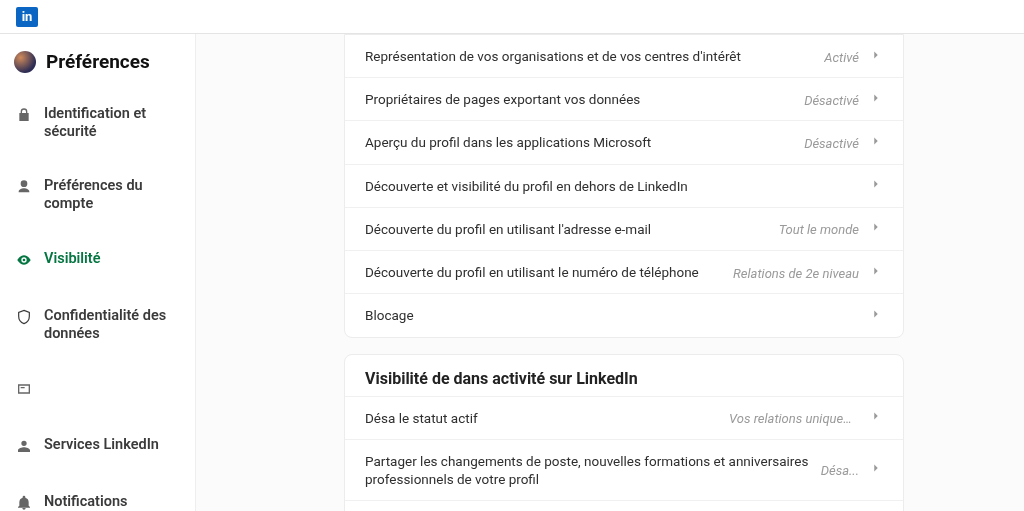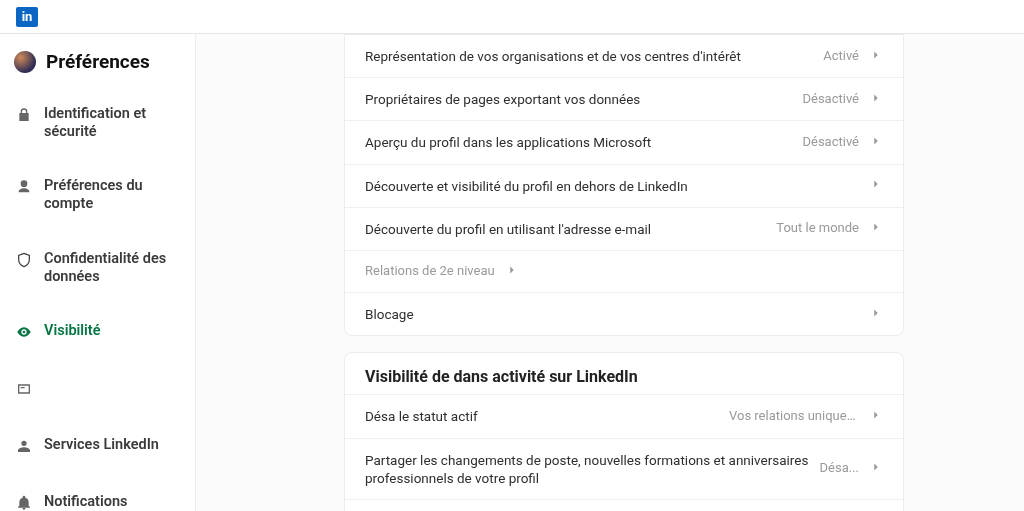--- a/index.html
+++ b/index.html
@@ -121,22 +121,23 @@
   }
   .row:first-child { border-top: none; }
   .row-label {
     font-size: 13.5px;
     color: #2f2f2f;
     line-height: 1.35;
     flex: 1;
   }
   .row-right {
     display: flex;
-    align-items: flex-start;
+    align-items: flex-end;
     gap: 10px;
+    font-style: italic;
   }
   .row-status {
     font-size: 13px;
     color: #9a9a9a;
     white-space: nowrap;
     max-width: 130px;
     overflow: hidden;
     text-overflow: ellipsis;
   }
   .arrow {
@@ -165,31 +166,31 @@
               <path d="M17 9V7a5 5 0 00-10 0v2H5v12h14V9h-2zm-8 0V7a3 3 0 016 0v2H9z"></path>
             </svg></span>
           <span class="sb-label">Identification et sécurité</span>
         </div>
         <div class="sb-item">
           <span><svg class="sb-icon" viewBox="0 0 24 24">
               <path d="M12 12a5 5 0 100-10 5 5 0 000 10zm0 2c-4 0-8 2-8 5v1h16v-1c0-3-4-5-8-5z"></path>
             </svg></span>
           <span class="sb-label">Préférences du compte</span>
         </div>
+        <div class="sb-item active">
+          <span><svg class="sb-icon" viewBox="0 0 24 24">
+              <path d="M12 5C6 5 2 12 2 12s4 7 10 7 10-7 10-7-4-7-10-7zm0 11a4 4 0 110-8 4 4 0 010 8zm0-6a2 2 0 100 4 2 2 0 000-4z"></path>
+            </svg></span>
+          <span class="sb-label">Visibilité</span>
+        </div>
         <div class="sb-item">
           <span><svg class="sb-icon" viewBox="0 0 24 24">
               <path d="M12 2l8 3v6c0 5-3.4 9.4-8 11-4.6-1.6-8-6-8-11V5l8-3z" fill="none" stroke="currentColor" stroke-width="1.8"></path>
             </svg></span>
           <span class="sb-label">Confidentialité des données</span>
-        </div>
-        <div class="sb-item active">
-          <span><svg class="sb-icon" viewBox="0 0 24 24">
-              <path d="M12 5C6 5 2 12 2 12s4 7 10 7 10-7 10-7-4-7-10-7zm0 11a4 4 0 110-8 4 4 0 010 8zm0-6a2 2 0 100 4 2 2 0 000-4z"></path>
-            </svg></span>
-          <span class="sb-label">Visibilité</span>
         </div>
         <div class="sb-item">
           <span><svg class="sb-icon" viewBox="0 0 24 24">
               <path d="M3 5h18v14H3V5zm2 2v10h14V7H5zm2 2h6v2H7V9z"></path>
             </svg></span>
         </div>
         <div class="sb-item">
           <span><svg class="sb-icon" viewBox="0 0 24 24">
               <path d="M12 12a4 4 0 100-8 4 4 0 000 8zm0 2c-3 0-9 1.5-9 4.5V21h18v-2.5c0-3-6-4.5-9-4.5z"></path>
             </svg></span>
@@ -245,20 +246,21 @@
           <div class="row">
             <div class="row-label">Découverte du profil en utilisant l'adresse e-mail</div>
             <div class="row-right">
               <span class="row-status">Tout le monde</span>
               <span><svg class="arrow" viewBox="0 0 24 24">
                   <path d="M9 6l6 6-6 6"></path>
                 </svg></span>
             </div>
           </div>
           <div class="row">
+            <div class="row-label">Découverte du profil en utilisant le numéro de téléphone</div>
             <div class="row-right">
               <span class="row-status">Relations de 2e niveau</span>
               <span><svg class="arrow" viewBox="0 0 24 24">
                   <path d="M9 6l6 6-6 6"></path>
                 </svg></span>
             </div>
           </div>
           <div class="row">
             <div class="row-label">Blocage</div>
             <div class="row-right">

